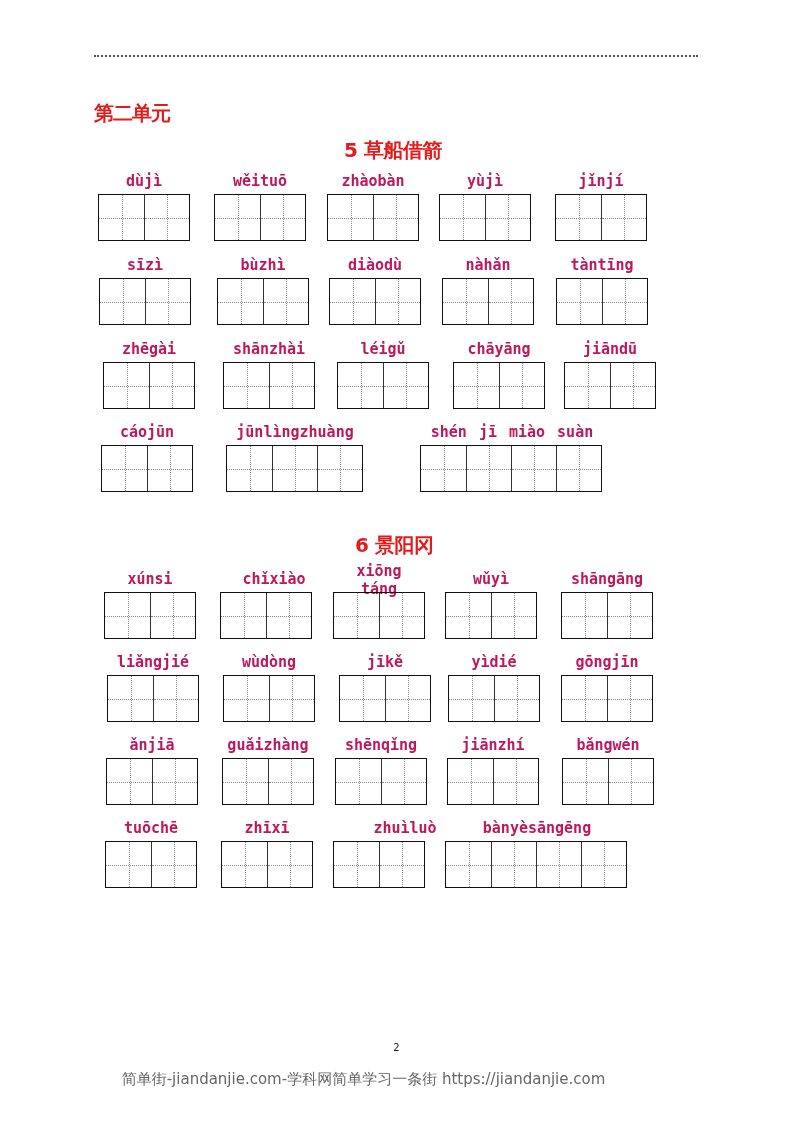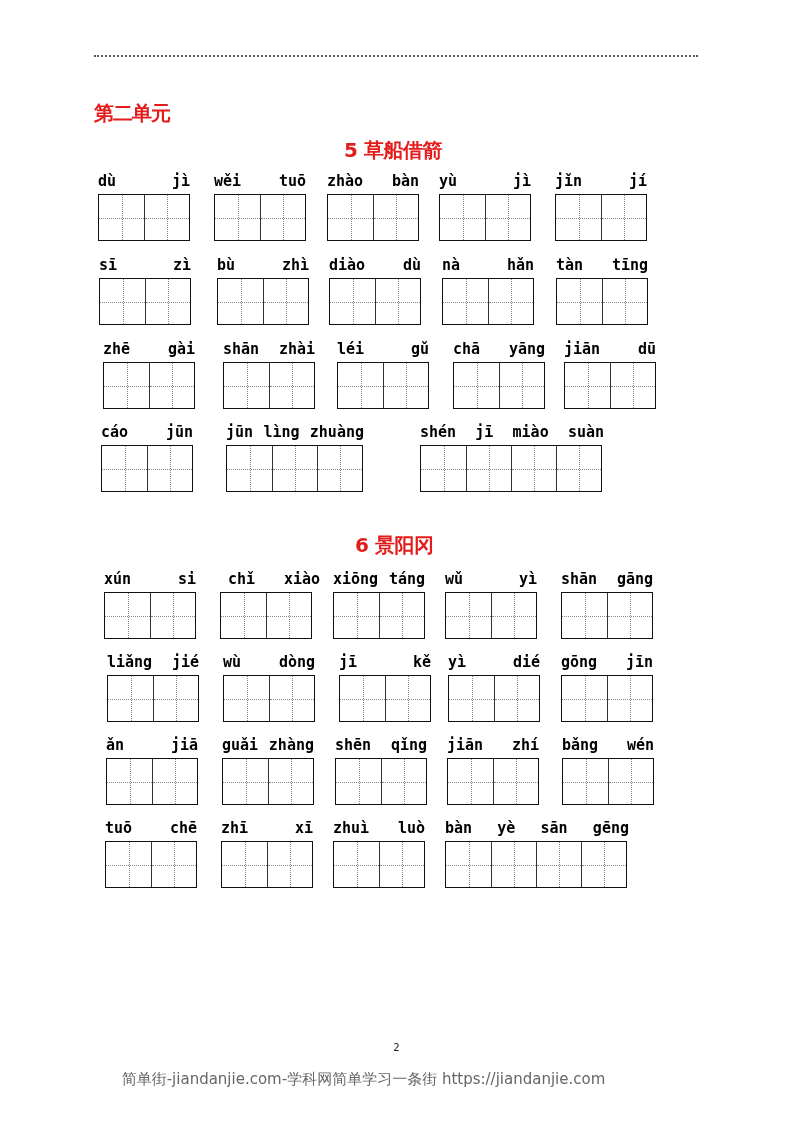--- a/index.html
+++ b/index.html
@@ -1,21 +1,21 @@
 <!DOCTYPE html>
 <html><head>
 <meta charset="utf-8">
 <style>
   html, body { margin: 0; padding: 0; background: #ffffff; }
   body { width: 793px; height: 1122px; position: relative; overflow: hidden; font-family: "DejaVu Sans", sans-serif; }
   .hr-dashed { position: absolute; left: 94px; top: 55px; width: 604px; height: 0; border-top: 2px dotted #555; }
   .unit-title { position: absolute; left: 94px; top: 100px; font-size: 20px; font-weight: bold; color: #e31b1b; font-family: "DejaVu Sans", sans-serif; letter-spacing: -1px; }
   .lesson-title { position: absolute; font-size: 20px; font-weight: bold; color: #e31b1b; font-family: "DejaVu Sans", sans-serif; letter-spacing: -0.5px; }
   .item { position: absolute; }
-  .pinyin { position: absolute; top: 0; left: 0; height: 20px; display: flex; justify-content: space-between; font-family: "DejaVu Sans Mono", monospace; font-weight: bold; font-size: 15px; color: #000000; white-space: nowrap; }
+  .pinyin { position: absolute; top: 0; left: 0; height: 20px; display: flex; justify-content: center; font-family: "DejaVu Sans Mono", monospace; font-weight: bold; font-size: 15px; color: #be185d; white-space: nowrap; }
   .pinyin span { display: inline-block; text-align: center; }
   .grid { position: absolute; top: 22px; left: 0; display: flex; border: 1.5px solid #111; }
   .cell { width: 45px; height: 45px; position: relative; box-sizing: border-box; }
   .cell + .cell { border-left: 1.5px solid #333; }
   .cell::before { content: ""; position: absolute; left: 50%; top: 0; bottom: 0; border-left: 1px dotted #888; }
   .cell::after { content: ""; position: absolute; top: 50%; left: 0; right: 0; border-top: 1px dotted #888; }
   .page-number { position: absolute; top: 1042px; left: 0; width: 793px; text-align: center; font-size: 10px; color: #222; }
   .footer { position: absolute; top: 1070px; left: 0; width: 727px; text-align: center; font-size: 15px; color: #666; }
 </style>
 </head>
@@ -230,21 +230,21 @@
       <div class="pinyin" style="width: 92px; margin-left: 8px;">
         <span>chǐ</span>
         <span>xiào</span>
       </div>
       <div class="grid">
         <div class="cell"></div>
         <div class="cell"></div>
       </div>
     </div>
     <div class="item" style="left: 333px; top: 570px;">
-      <div class="pinyin" style="width: 92px;">
+      <div class="pinyin" style="width: 92px; flex-direction: column;">
         <span>xiōng</span>
         <span>táng</span>
       </div>
       <div class="grid">
         <div class="cell"></div>
         <div class="cell"></div>
       </div>
     </div>
     <div class="item" style="left: 445px; top: 570px;">
       <div class="pinyin" style="width: 92px;">
@@ -380,21 +380,21 @@
       <div class="pinyin" style="width: 92px;">
         <span>zhī</span>
         <span>xī</span>
       </div>
       <div class="grid">
         <div class="cell"></div>
         <div class="cell"></div>
       </div>
     </div>
     <div class="item" style="left: 333px; top: 819px;">
-      <div class="pinyin" style="width: 92px;">
+      <div class="pinyin" style="width: 92px; margin-left: 26px;">
         <span>zhuì</span>
         <span>luò</span>
       </div>
       <div class="grid">
         <div class="cell"></div>
         <div class="cell"></div>
       </div>
     </div>
     <div class="item" style="left: 445px; top: 819px;">
       <div class="pinyin" style="width: 184px;">

